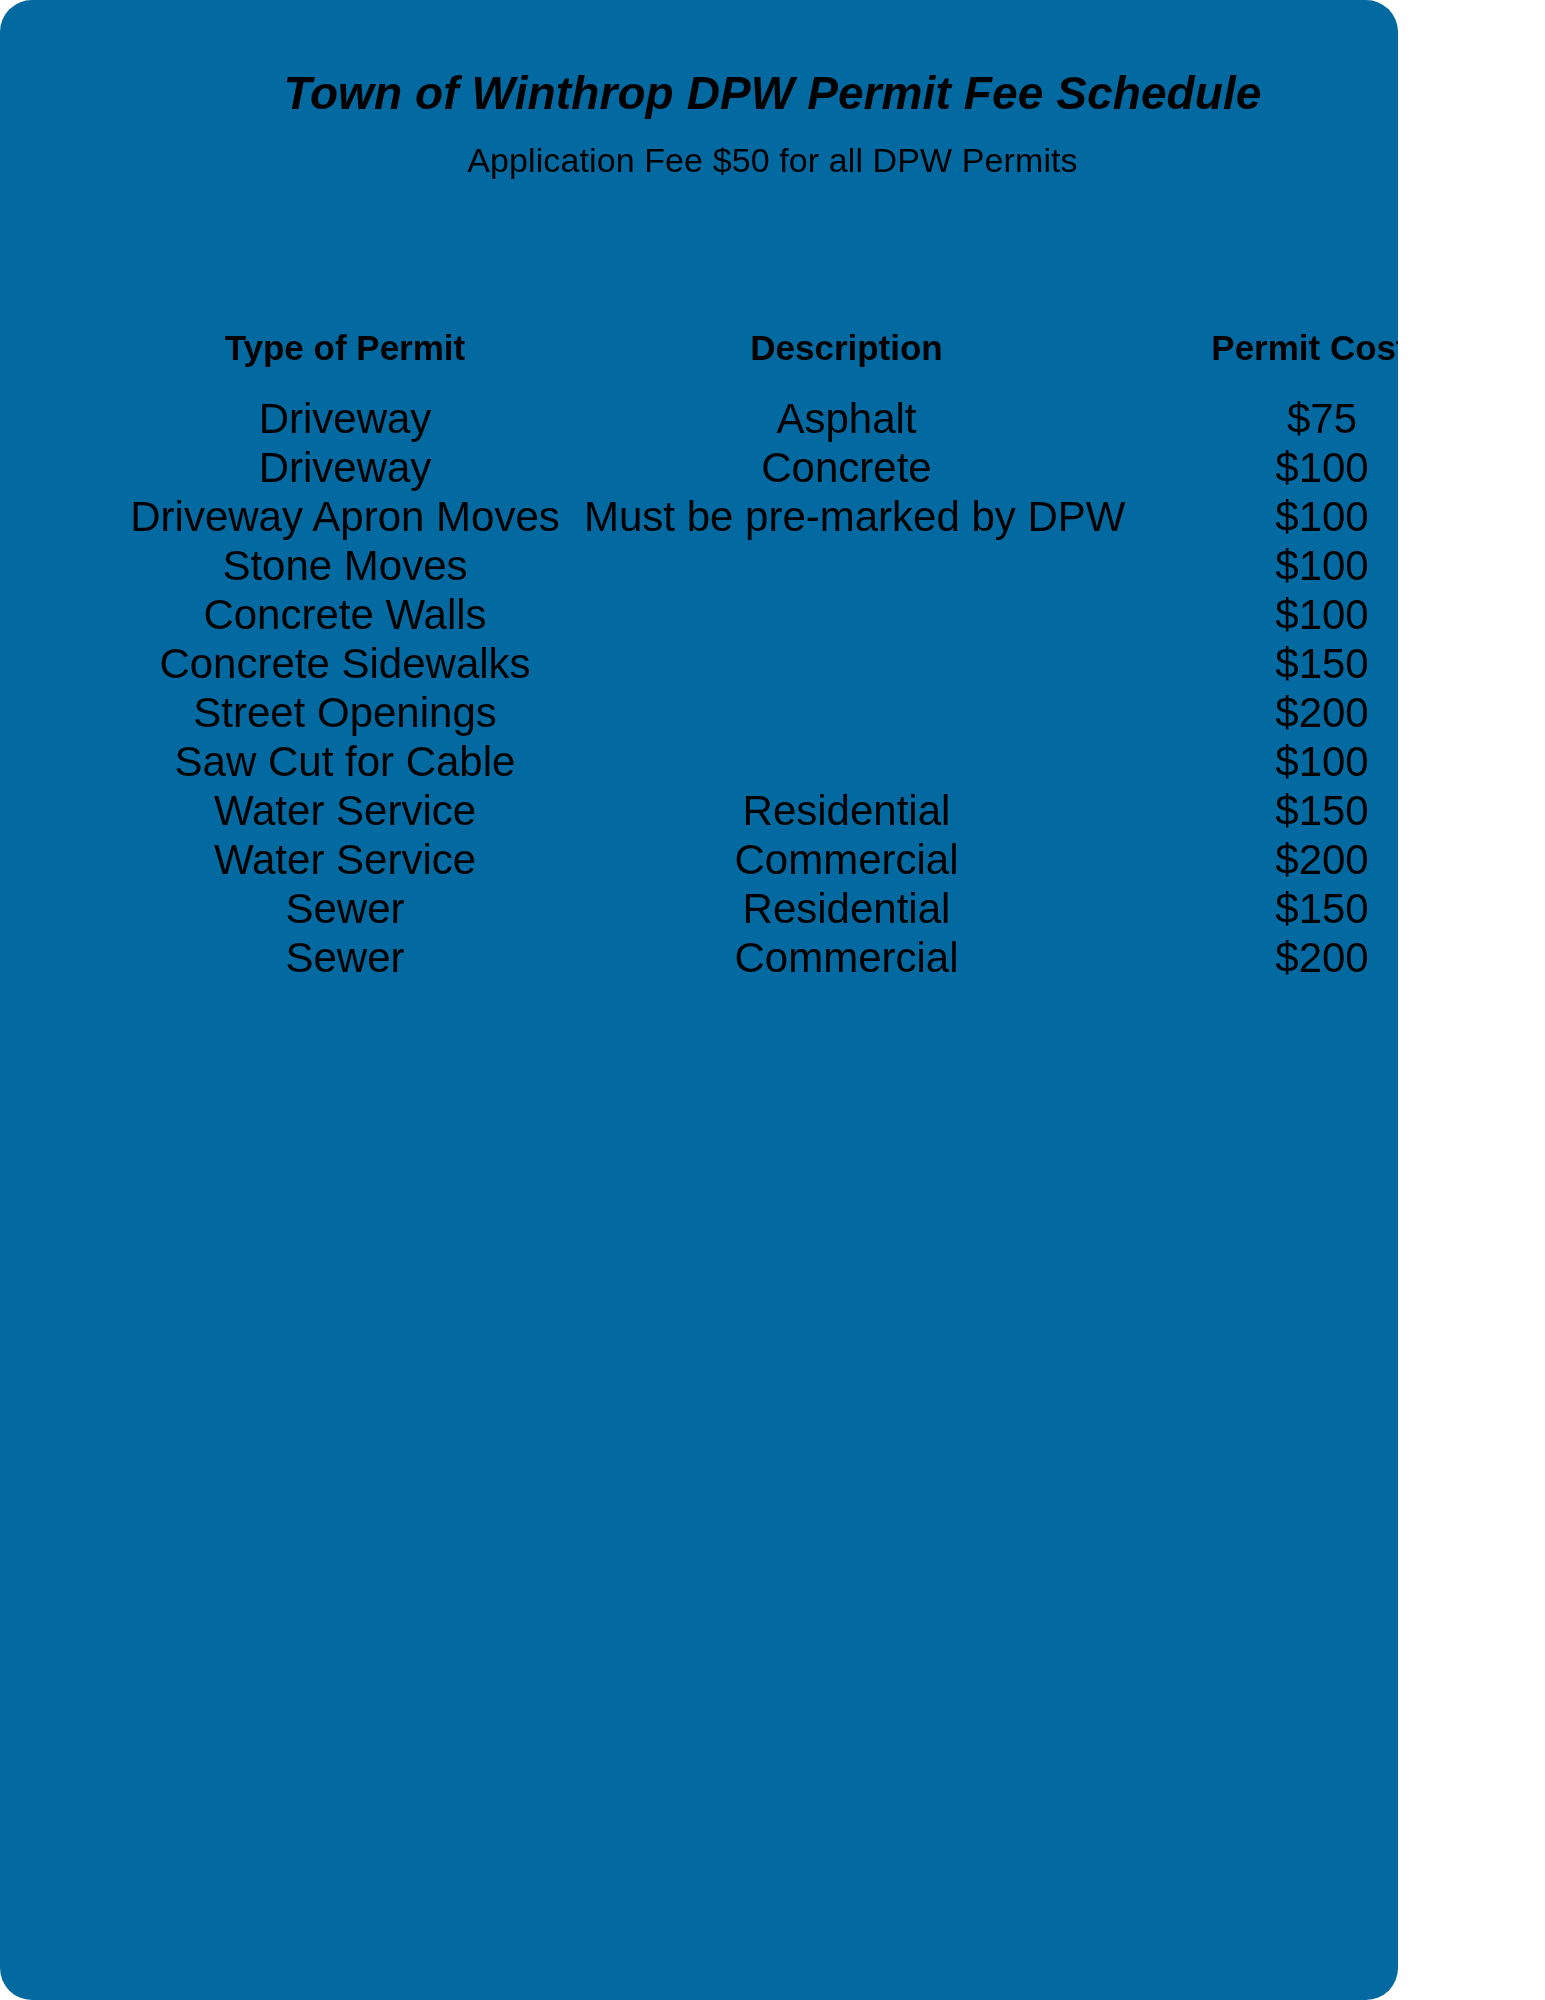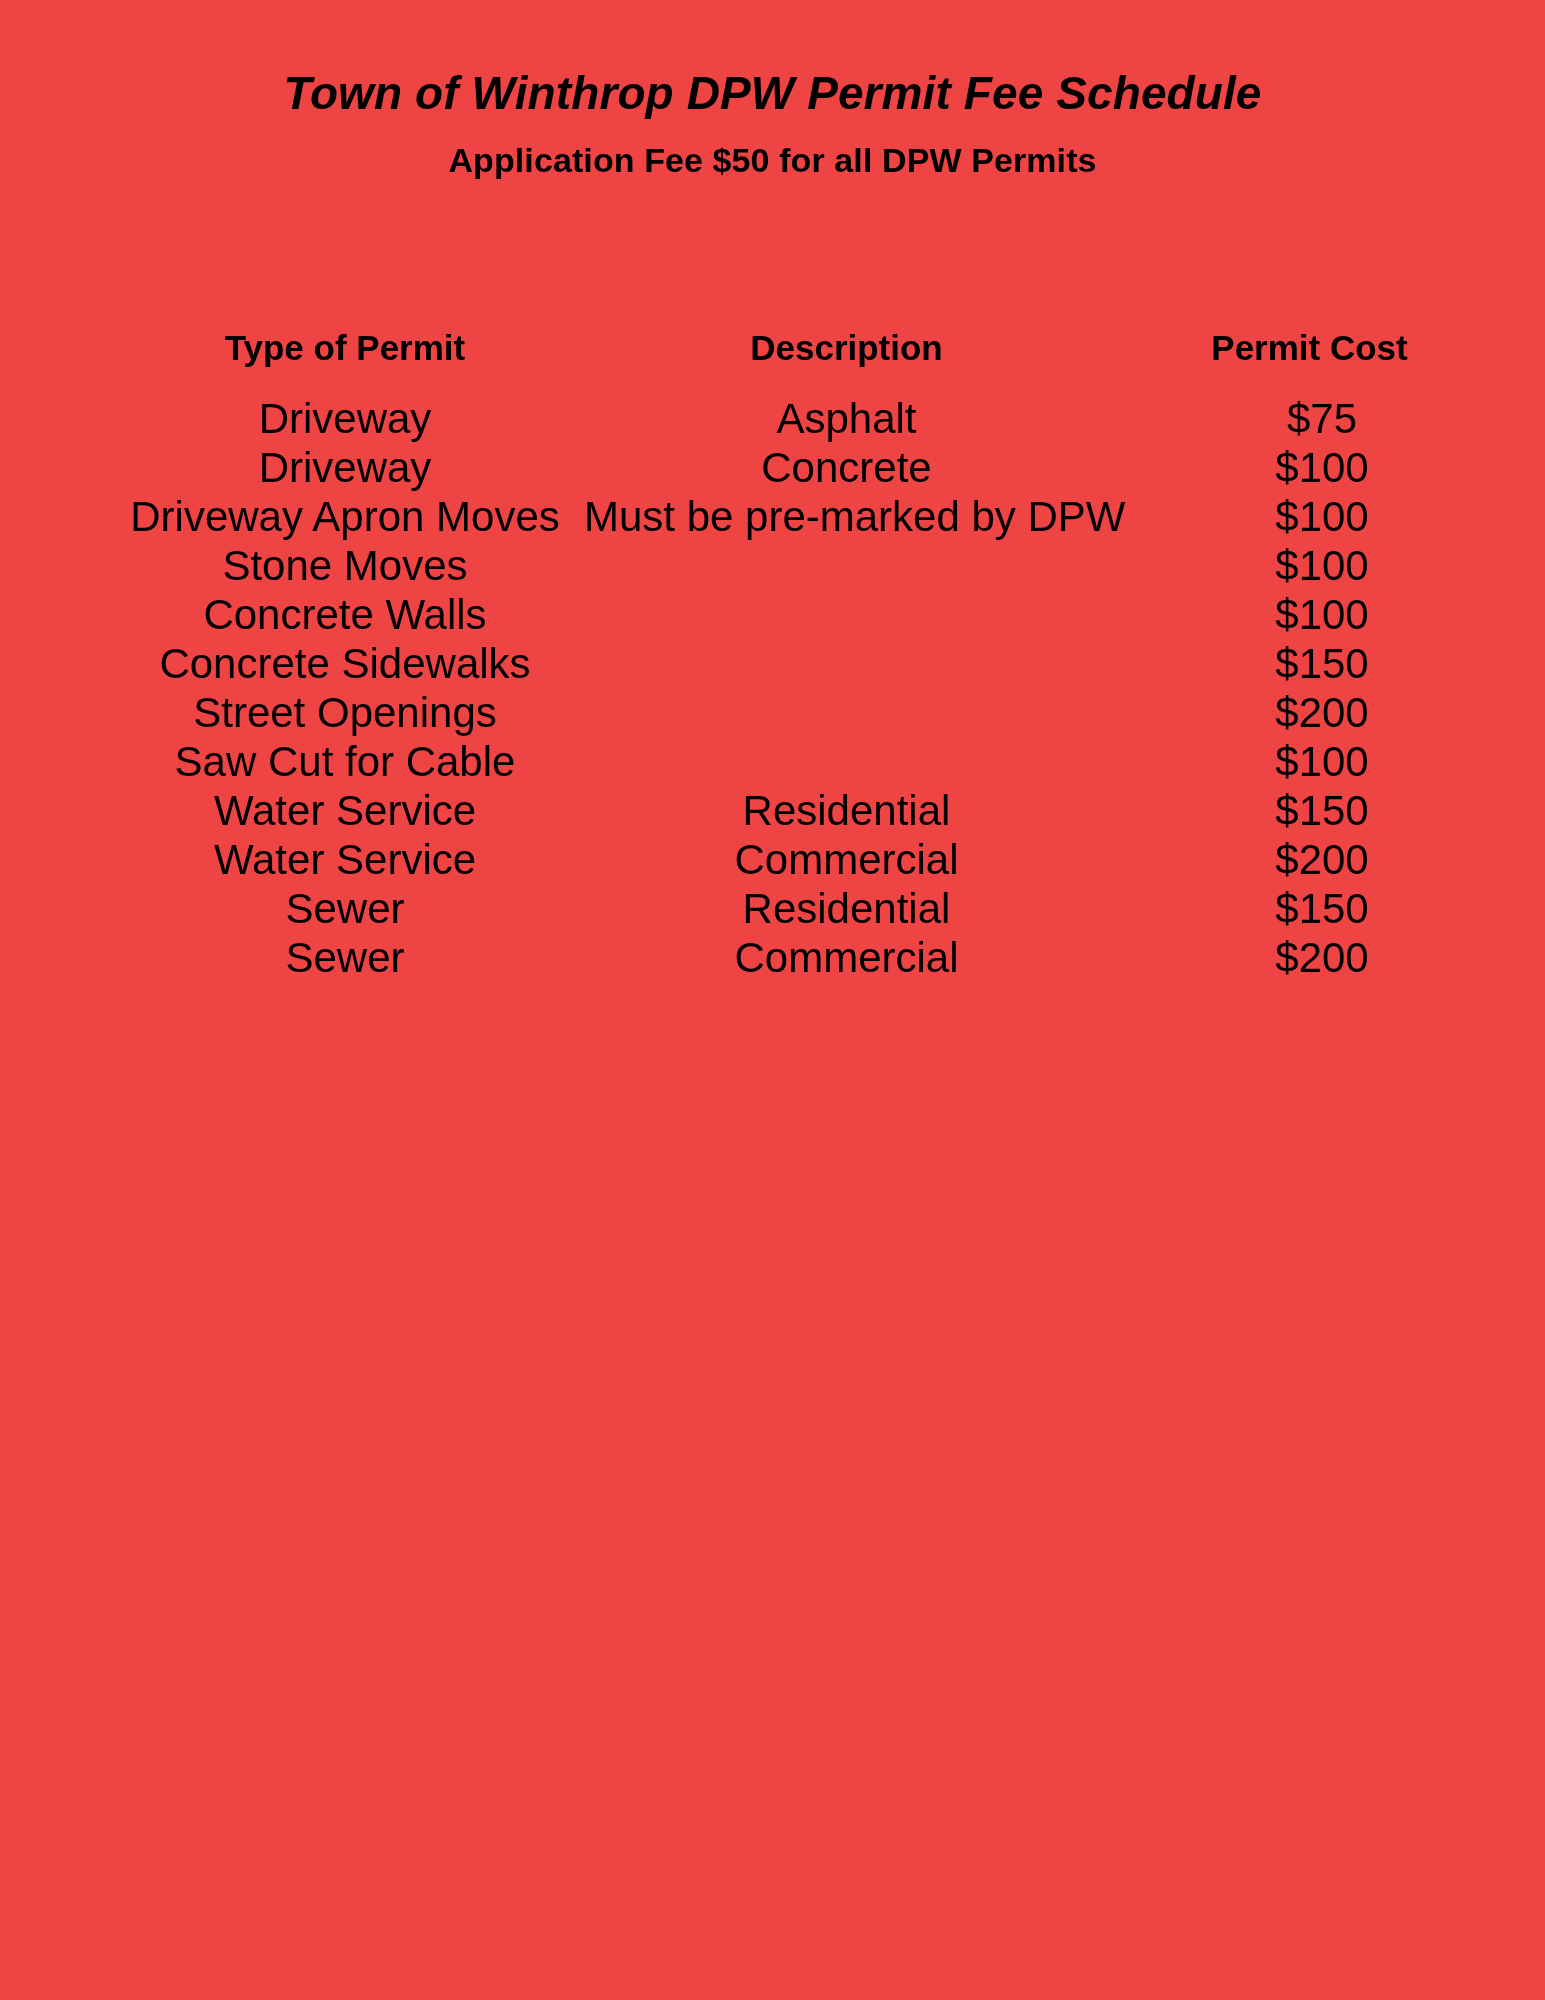--- a/index.html
+++ b/index.html
@@ -3,26 +3,27 @@
 <meta charset="utf-8">
 <title>Town of Winthrop DPW Permit Fee Schedule</title>
 <style>
   html, body {
     margin: 0;
     padding: 0;
     background: #ffffff;
   }
   .page {
     position: relative;
-    width: 1545px;
+    width: 1398px;
     height: 2000px;
-    background: #ef4444;
+    background: #0369a1;
     overflow: hidden;
     font-family: "Liberation Sans", sans-serif;
     color: #000000;
+    border-radius: 32px;
     -webkit-font-smoothing: antialiased;
   }
 
   
   .doc-title {
     position: absolute;
     top: 36px;
     left: 0;
     width: 1545px;
     text-align: center;
@@ -34,21 +35,21 @@
     line-height: 1.15;
     white-space: nowrap;
   }
   .doc-subtitle {
     position: absolute;
     top: 113px;
     left: 0;
     width: 1545px;
     text-align: center;
     font-family: "Liberation Sans", sans-serif;
-    font-weight: 700;
+    font-weight: 400;
     font-style: normal;
     font-size: 34px;
     letter-spacing: 0.1px;
     line-height: 1.15;
     white-space: nowrap;
   }
 
   
   .fee-table {
     position: absolute;

